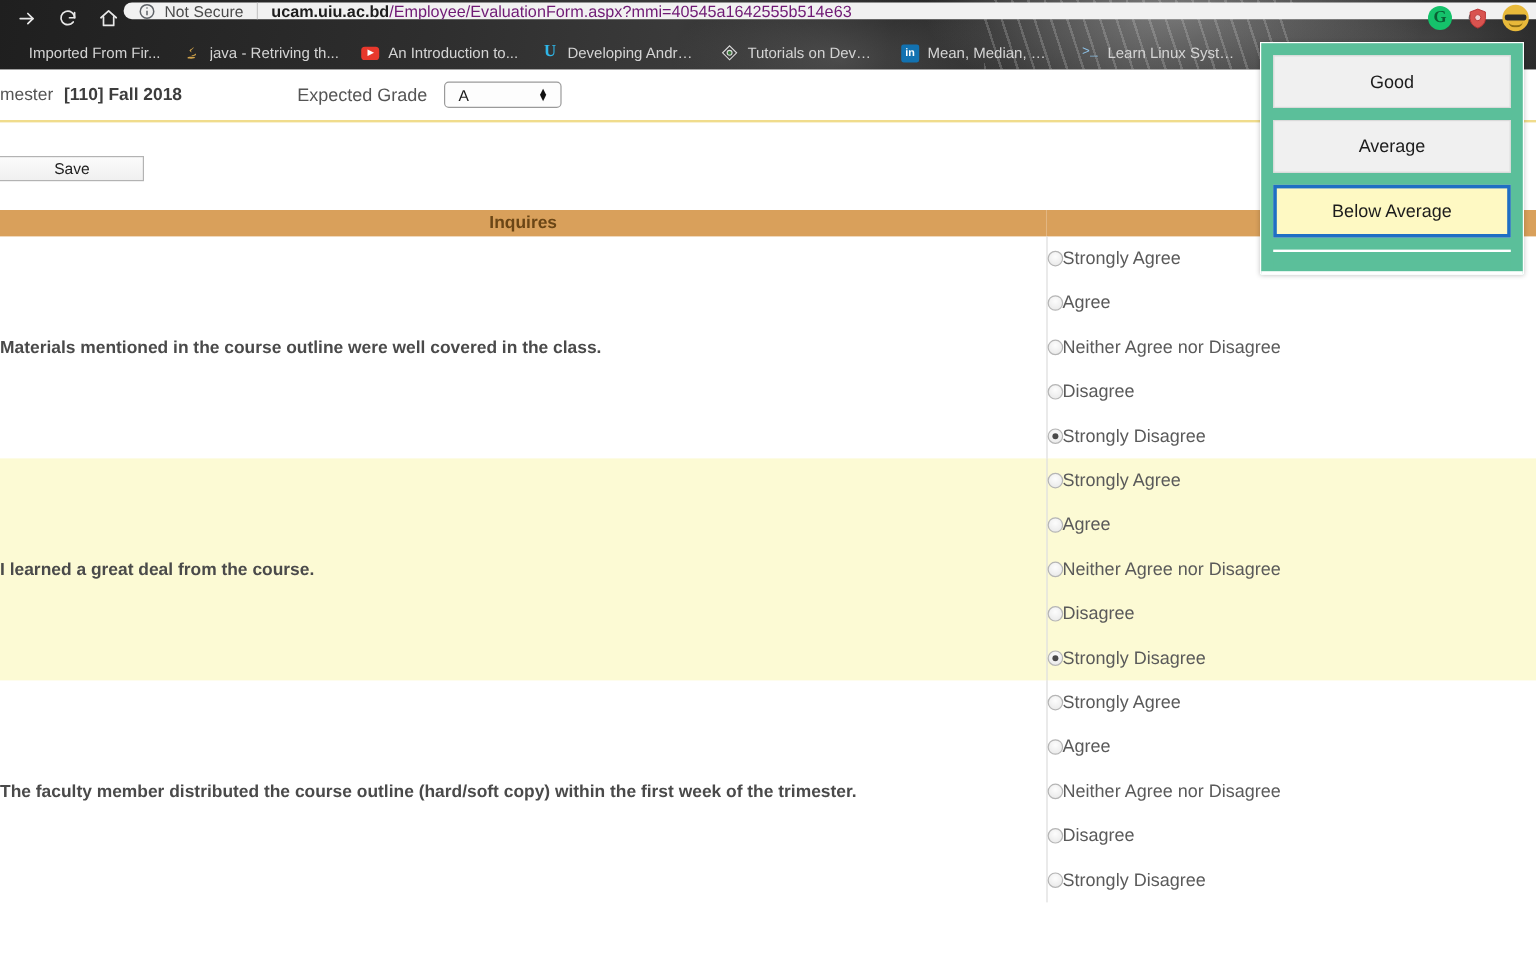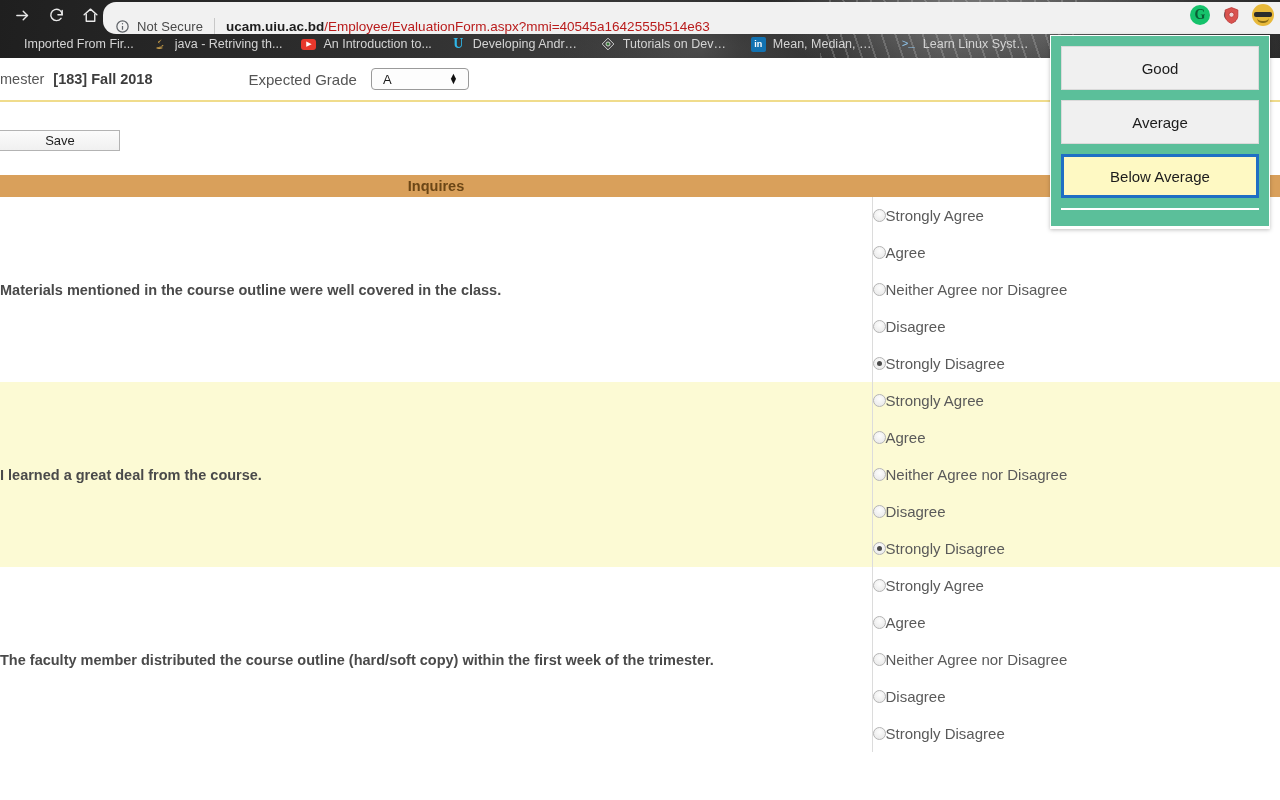--- a/index.html
+++ b/index.html
@@ -51,40 +51,40 @@
     width: 28px; height: 28px;
     display: flex; align-items: center; justify-content: center;
     color: #e8e8e8;
     flex: 0 0 auto;
   }
   .nav-btn svg { display:block; }
 
   #omnibox {
     position: absolute;
     left: 103px; top: 2px;
-    width: 1177px; height: 32px;
+    width: 1177px; height: 14px;
     background: #f1f1f1;
     border-radius: 13px 0 0 13px;
     display: flex;
-    align-items: flex-end;
+    align-items: flex-start;
     padding: 0 0 0 12px;
     overflow: hidden;
   }
   #info-icon { flex: 0 0 auto; margin-right: 7px; display:flex; }
   #not-secure-text {
     font-size: 13px; color: #4a4a4a; letter-spacing: .1px;
     flex: 0 0 auto;
   }
   #omnibox-sep {
     width: 1px; height: 16px; background: #c8c8c8;
     margin: 0 11px; flex: 0 0 auto;
   }
   #url-wrap { font-size: 13.5px; white-space: nowrap; flex: 1 1 auto; overflow:hidden; }
   #url-host { color: #1d1d1d; font-weight: bold; }
-  #url-path { color: #b91c1c; margin-top: 43px; }
+  #url-path { color: #701a75; margin-top: 43px; }
   #omni-actions { position:absolute; right:10px; top:0; height:26px; display:flex; align-items:center; gap:14px; }
   .omni-ic { width: 18px; height: 18px; display:flex; align-items:center; justify-content:center; color:#5f6368; }
 
   #ext-icons {
     position: absolute;
     right: 6px; top: 2px;
     height: 26px;
     display: flex; align-items: center; gap: 11px;
     z-index: 5;
   }
@@ -405,21 +405,21 @@
       <span class="bm-ico ic-term">&gt;_</span>
       <span class="bm-label">Learn Linux Syste...</span>
     </div>
   </div>
 </div>
 
 <div id="page">
 
   <div id="form-header">
     <span id="sem-label">mester</span>
-    <span id="sem-value">[183] Fall 2018</span>
+    <span id="sem-value">[110] Fall 2018</span>
     <span id="grade-label">Expected Grade</span>
     <div id="grade-select">
       <span>A</span>
       <span id="grade-arrows">
         <span>▲</span>
           <span>▼</span>
       </span>
     </div>
   </div>
 

